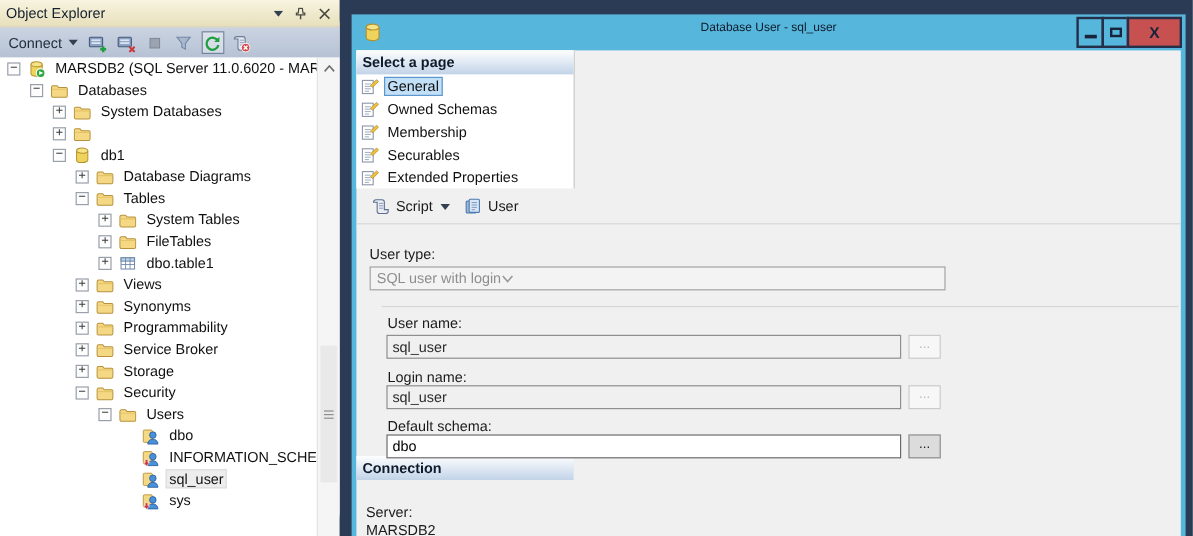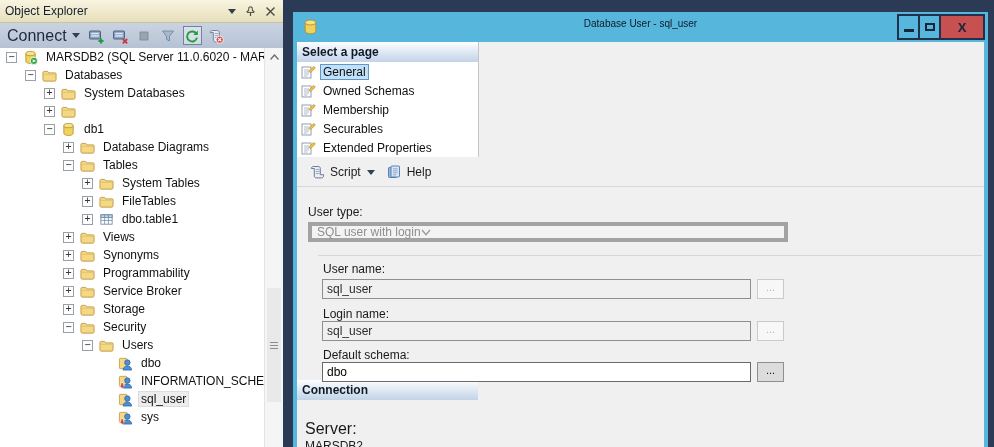--- a/index.html
+++ b/index.html
@@ -20,21 +20,21 @@
     display:flex;align-items:center;padding:0 5px;
     font-size:12px;color:#16202E;border-bottom:1px solid #C9C2A2;
   }
   .oe-title{flex:1;}
   .oe-hicons{display:flex;align-items:center;gap:9px;padding-right:2px;}
   .oe-hicons svg{width:11px;height:11px;}
   .oe-toolbar{
     position:absolute;left:0;top:23px;right:0;height:25px;box-sizing:border-box;
     background:linear-gradient(#CAD3E1,#B6C2D4);
     display:flex;align-items:center;padding:0 7px;gap:7px;
-    font-size:16px;color:#1E2A3A;
+    font-size:12px;color:#1E2A3A;
   }
   .connect-btn{display:flex;align-items:center;gap:5px;cursor:default;}
   .chev-dn{width:8px;height:5px;}
   .oe-tbicons{display:flex;align-items:center;gap:5px;}
   .oe-tbicons .tbi{width:19px;height:19px;display:flex;align-items:center;justify-content:center;}
   .oe-tbicons .tbi svg{width:16px;height:16px;}
   .oe-tbicons .tbi.boxed{border:1px solid #73839E;background:rgba(255,255,255,.38);box-sizing:border-box;}
 
   .oe-tree{
     position:absolute;left:0;top:48px;width:264px;bottom:0;overflow:hidden;
@@ -83,39 +83,39 @@
     height:20px;box-sizing:border-box;padding:3px 5px 0;
     background:linear-gradient(#FDFEFF,#C2D3E8);
     font-weight:700;font-size:12px;color:#0E1B2C;
   }
   .page-item{height:19px;display:flex;align-items:center;padding-left:3px;font-size:12px;color:#101010;}
   .page-item svg{width:16px;height:16px;margin-right:4px;flex:none;}
   .plabel{padding:1px 3px;}
   .page-item.selected .plabel{background:#C2E0F8;border:1px solid #5E97CC;padding:0 2px;}
 
   .conn-section{position:absolute;left:0;right:0;top:338px;bottom:0;background:#F0F0F0;}
-  .conn-label{font-size:16px;color:#1A1A1A;margin:0 0 0 8px;}
+  .conn-label{font-size:12px;color:#1A1A1A;margin:0 0 0 8px;}
   .conn-label.first{margin-top:20px;}
   .conn-value{font-size:12px;color:#1A1A1A;margin:1px 0 10px 8px;}
 
   .right-pane{flex:1;position:relative;}
   .dlg-toolbar{
     height:30px;box-sizing:border-box;border-bottom:1px solid #D8D8D8;
     display:flex;align-items:center;padding-left:9px;font-size:12px;color:#1B1B1B;
   }
   .tb-btn{display:flex;align-items:center;gap:5px;padding:2px 3px;}
   .tb-btn svg{width:16px;height:16px;}
   .tb-drop{padding:2px 8px 0 3px;}
   .tb-drop svg{width:8px;height:5px;}
 
   .form{position:absolute;left:0;right:0;top:30px;bottom:0;font-size:12px;color:#1A1A1A;}
   .flabel{position:absolute;}
   .combo{
     position:absolute;left:11px;top:35px;width:480px;height:20px;box-sizing:border-box;
-    border:4px solid #a3a3a3;background:#F3F3F3;color:#8E8E8E;
+    border:1px solid #a3a3a3;background:#F3F3F3;color:#8E8E8E;
     display:flex;align-items:center;justify-content:flex-start;
     padding:0 7px 0 5px;
   }
   .combo svg{width:10px;height:7px;}
   .group-line{position:absolute;left:21px;right:2px;top:68px;border-top:1px solid #D6D6D6;}
   .tbx{
     position:absolute;left:25px;width:429px;height:20px;box-sizing:border-box;
     border:1px solid #8F8F8F;background:#F0F0F0;color:#2B2B2B;
     padding:2px 4px 0;white-space:nowrap;overflow:hidden;
   }
@@ -512,21 +512,21 @@
           </span>
           <span class="tb-drop">
             <svg viewBox="0 0 8 5">
                 <use href="#i-chev-down"></use>
               </svg>
           </span>
           <span class="tb-btn">
             <svg viewBox="0 0 16 16">
                 <use href="#i-help"></use>
               </svg>
-            <span>Help</span>
+            <span>User</span>
           </span>
         </div>
 
         <div class="form">
           <span class="flabel" style="left:11px;top:18px;">User type:</span>
           <div class="combo">
             <span>SQL user with login</span>
             <svg viewBox="0 0 10 7">
                 <use href="#i-combo-chev"></use>
               </svg>

